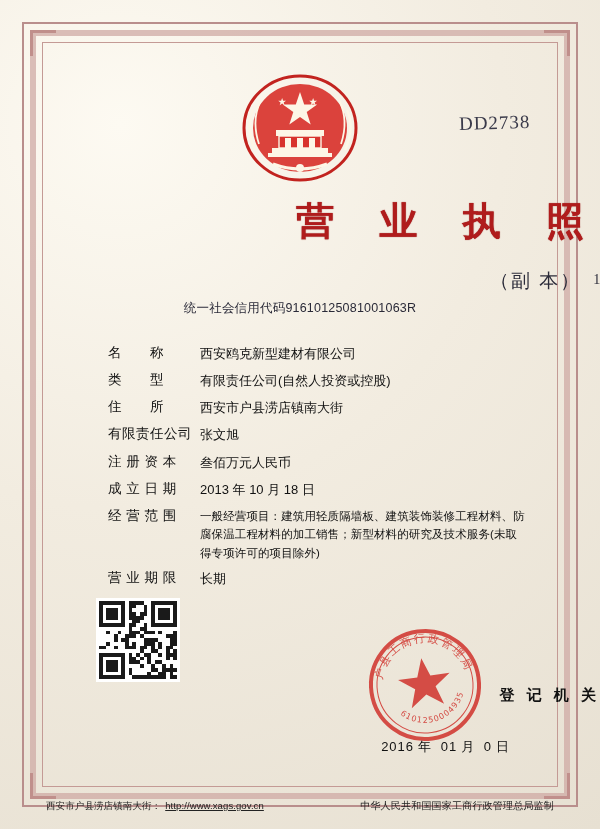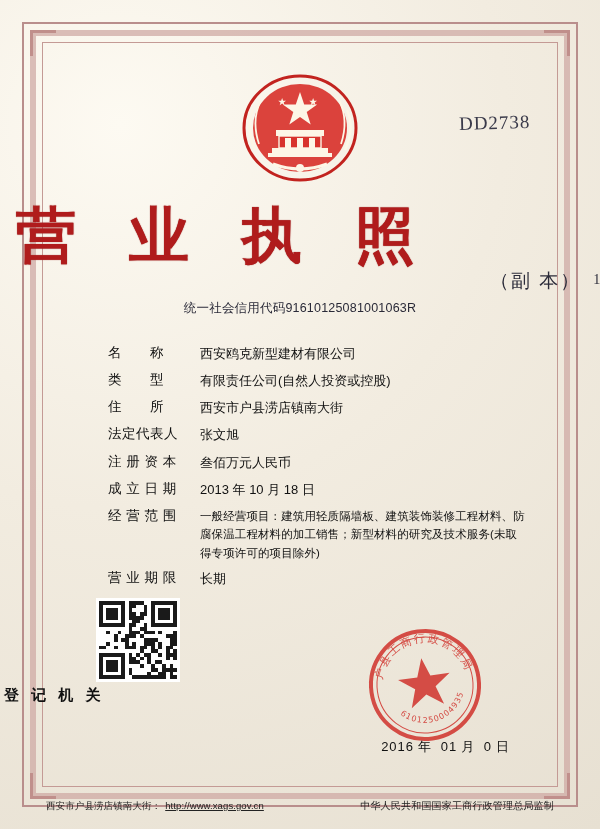--- a/index.html
+++ b/index.html
@@ -84,23 +84,23 @@
     letter-spacing: 1px;
     transform: rotate(-1.5deg);
   }
 
   
   .title {
     position: absolute;
     top: 196px;
     left: 0;
     width: 100%;
-    text-align: left;
+    text-align: right;
     font-family: "DejaVu Sans", sans-serif;
-    font-size: 60px;
+    font-size: 38px;
     font-weight: bold;
     letter-spacing: 16px;
     text-indent: 16px;
     color: #b01c1c;
     text-shadow: 0 0 1px #8e1414;
   }
   .subtitle-row {
     position: absolute;
     top: 268px;
     left: 12px;
@@ -181,21 +181,21 @@
   }
   .qr-grid i { display: block; }
   .qr-grid i.on { background: #1a1a1a; }
 
   
   .authority {
     position: absolute;
     left: 0;
     top: 686px;
     width: 100%;
-    text-align: left;
+    text-align: right;
     font-size: 15px;
     font-weight: bold;
     color: #111;
     letter-spacing: 4px;
     text-indent: 4px;
   }
 
   
   .seal {
     position: absolute;
@@ -302,21 +302,21 @@
     </div>
     <div class="row">
       <div class="label">类　　型</div>
       <div class="value">有限责任公司(自然人投资或控股)</div>
     </div>
     <div class="row">
       <div class="label">住　　所</div>
       <div class="value">西安市户县涝店镇南大街</div>
     </div>
     <div class="row">
-      <div class="label">法定代表人</div>
+      <div class="label">有限责任公司</div>
       <div class="value">张文旭</div>
     </div>
     <div class="row">
       <div class="label">注 册 资 本</div>
       <div class="value">叁佰万元人民币</div>
     </div>
     <div class="row">
       <div class="label">成 立 日 期</div>
       <div class="value">2013 年 10 月 18 日</div>
     </div>

